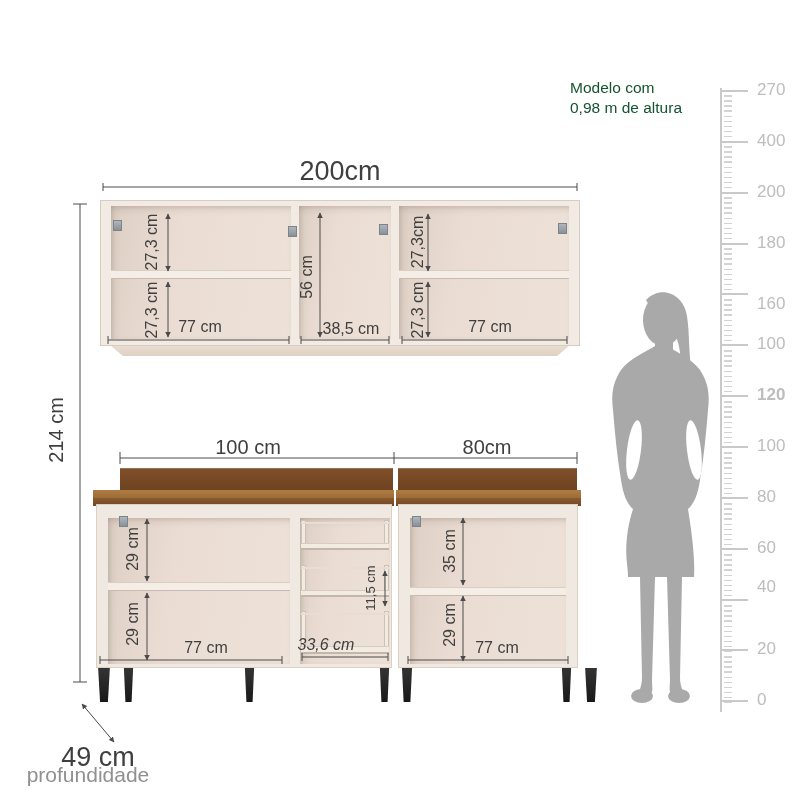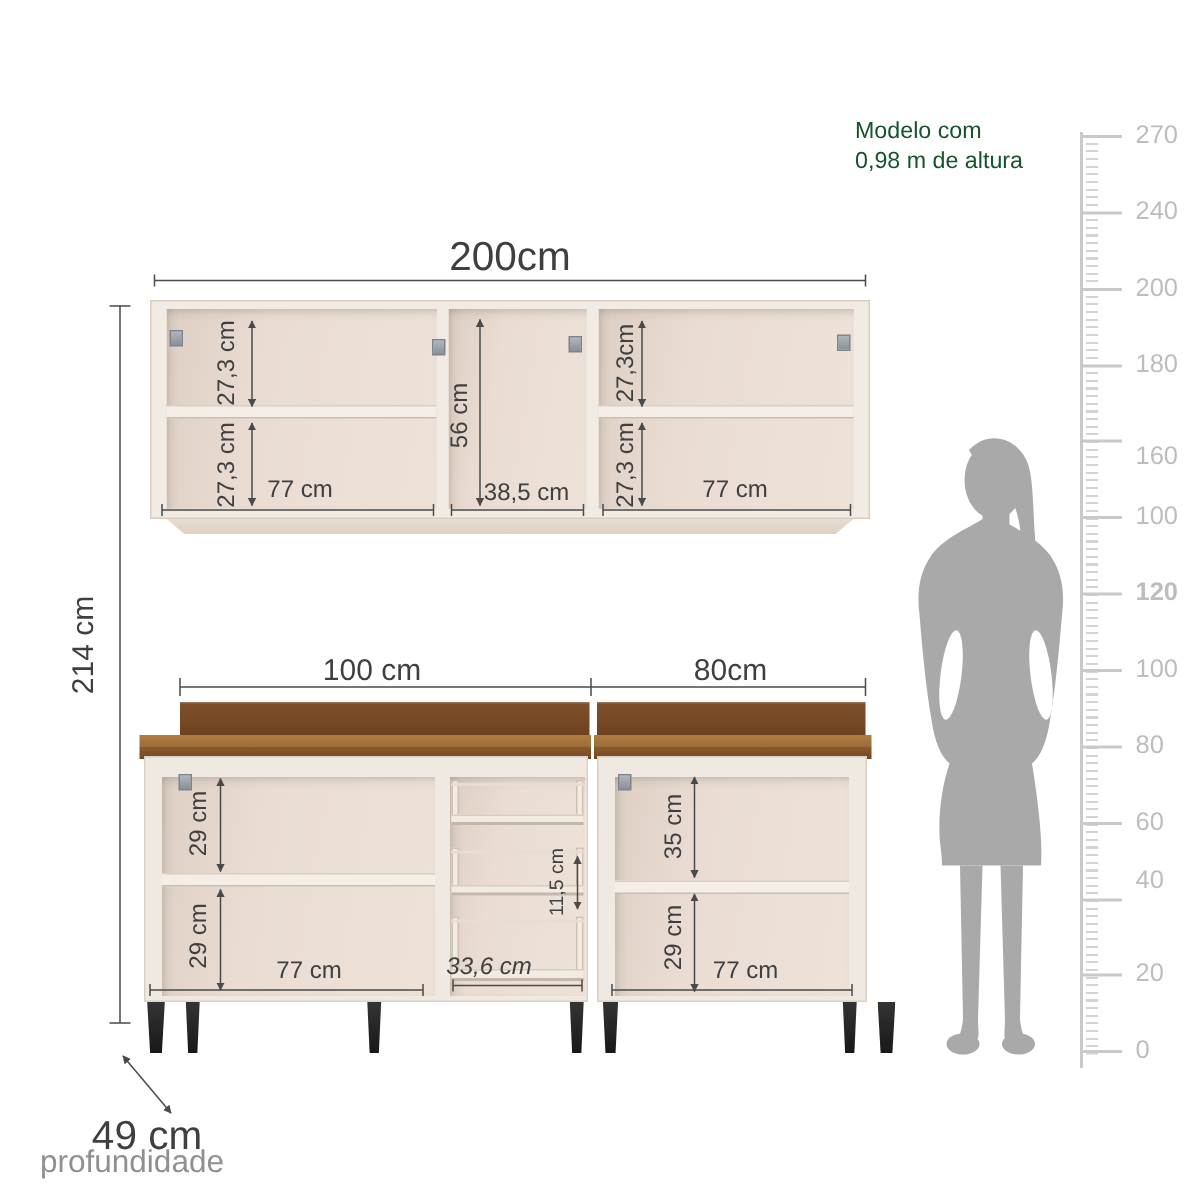--- a/index.html
+++ b/index.html
@@ -174,21 +174,21 @@
   <div class="tickM" style="top:293px;"></div>
   <div class="tickM" style="top:344px;"></div>
   <div class="tickM" style="top:395px;"></div>
   <div class="tickM" style="top:446px;"></div>
   <div class="tickM" style="top:497px;"></div>
   <div class="tickM" style="top:548px;"></div>
   <div class="tickM" style="top:599px;"></div>
   <div class="tickM" style="top:649px;"></div>
   <div class="tickM" style="top:700px;"></div>
   <div class="tickL" style="top:80px;">270</div>
-  <div class="tickL" style="top:131px;">240</div>
+  <div class="tickL" style="top:131px;">400</div>
   <div class="tickL" style="top:182px;">200</div>
   <div class="tickL" style="top:233px;">180</div>
   <div class="tickL" style="top:294px;">160</div>
   <div class="tickL" style="top:334px;">100</div>
   <div class="tickL" style="top:385px;font-weight:bold;">120</div>
   <div class="tickL" style="top:436px;">100</div>
   <div class="tickL" style="top:487px;">80</div>
   <div class="tickL" style="top:538px;">60</div>
   <div class="tickL" style="top:577px;">40</div>
   <div class="tickL" style="top:639px;">20</div>

